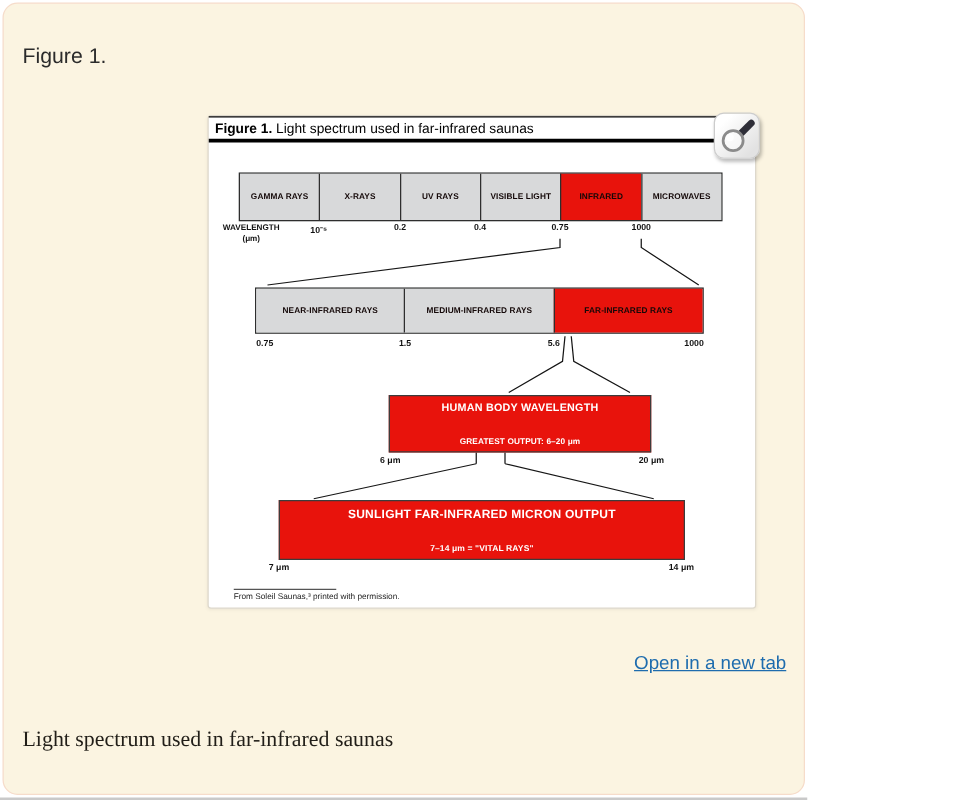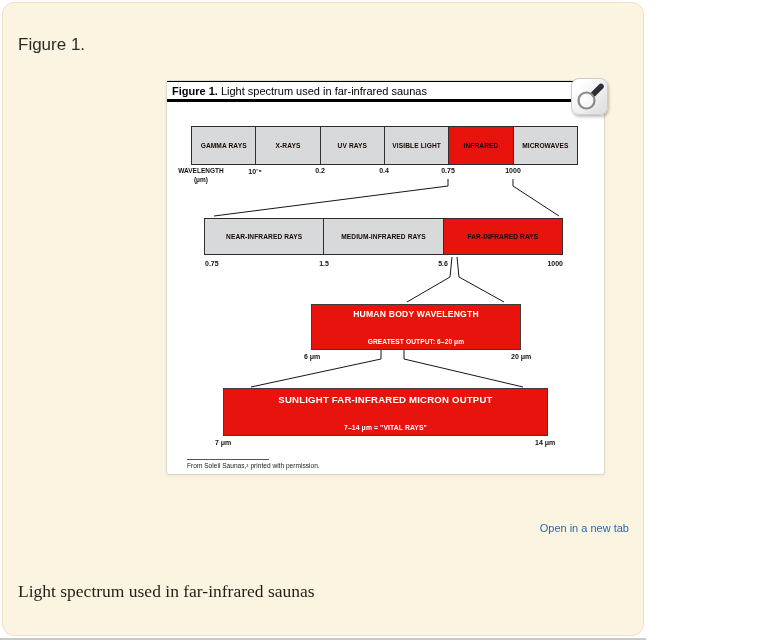--- a/index.html
+++ b/index.html
@@ -11,24 +11,24 @@
   *{margin:0;padding:0;box-sizing:border-box;}
   html,body{width:768px;height:640px;}
   body{font-family:"Liberation Sans",sans-serif;background:#ffffff;}
   .stage{position:relative;width:646px;height:640px;background:#ffffff;overflow:hidden;}
   .card{position:absolute;left:2px;top:2px;right:2px;bottom:4px;background:#fbf4e1;
         border:1.5px solid #f6dcca;border-radius:12px;}
   .window-edge{position:absolute;left:0;right:0;bottom:0;height:2px;background:#c9c9c9;}
   .figure-label{position:absolute;left:18px;top:35px;font-size:17px;color:#2b2b2b;}
   .caption{position:absolute;left:18px;top:581px;font-size:17.5px;color:#211e18;
            font-family:"Liberation Serif",serif;}
-  .open-link{position:absolute;right:17px;top:522px;font-size:11px;color:#1e6cae;
-             cursor:pointer;}
+  .open-link{position:absolute;right:17px;top:522px;font-size:15px;color:#1e6cae;
+             text-decoration:underline;cursor:pointer;}
   
-  .panel{position:absolute;left:166px;top:80px;width:439px;height:395px;background:#ffffff;
+  .panel{position:absolute;left:166px;top:92px;width:439px;height:395px;background:#ffffff;
          border:1px solid #ddd8cc;border-radius:3px;box-shadow:0 1px 3px rgba(0,0,0,0.06);}
   .panel-title{position:absolute;left:0;right:0;top:0;height:21px;padding:3px 0 0 5px;
                border-top:1.5px solid #000;border-bottom:3px solid #000;
                font-size:11px;color:#000;white-space:nowrap;}
   .panel-title b{font-weight:bold;}
   .magnifier-btn{position:absolute;left:404px;top:-3px;width:37px;height:37px;cursor:pointer;
                  background:linear-gradient(135deg,#ffffff 20%,#e2e2e2 85%);
                  border:1px solid #cccccc;border-radius:8px;
                  box-shadow:1px 2px 3px rgba(0,0,0,0.25);}
   .magnifier-btn svg{position:absolute;left:0;top:0;}

